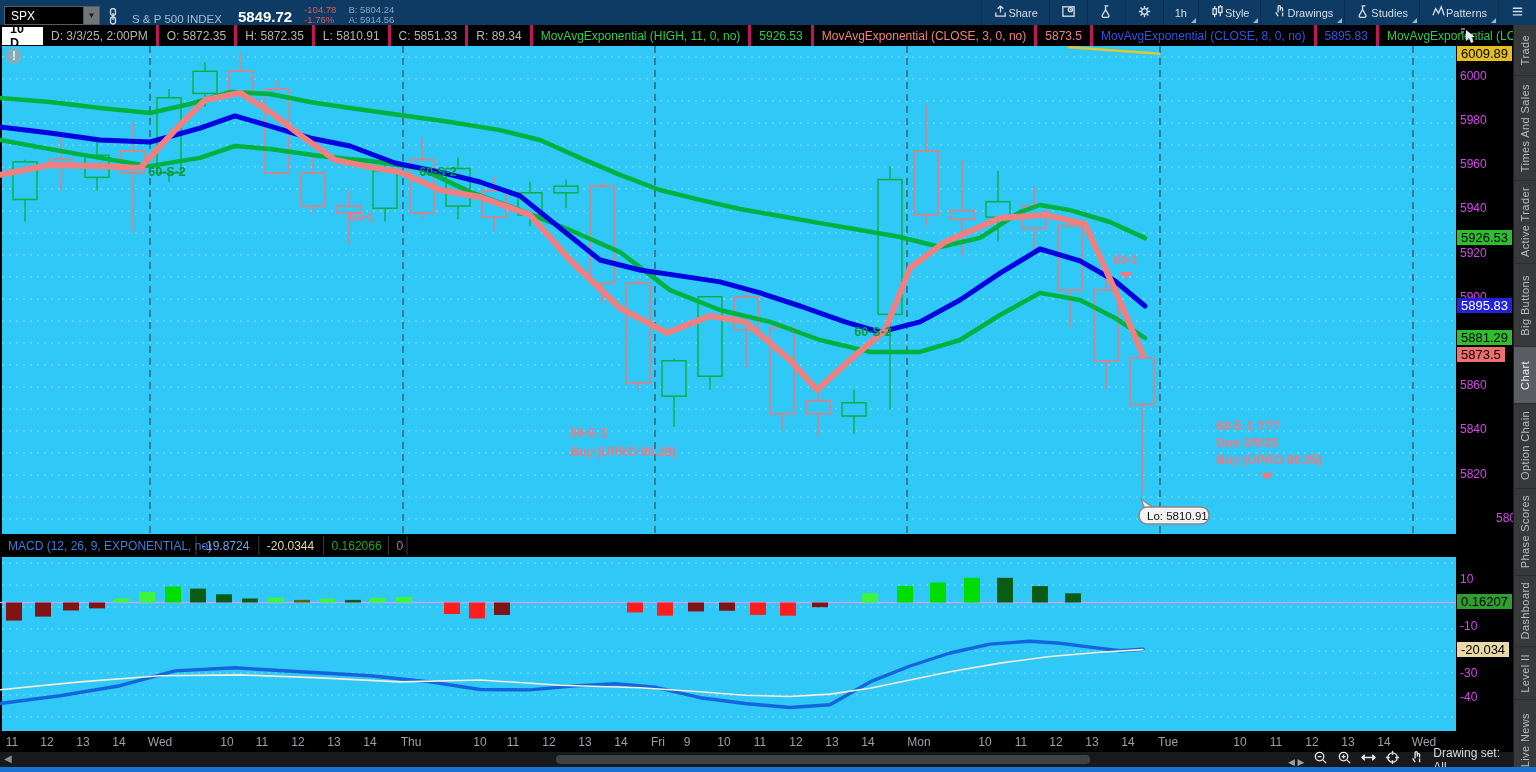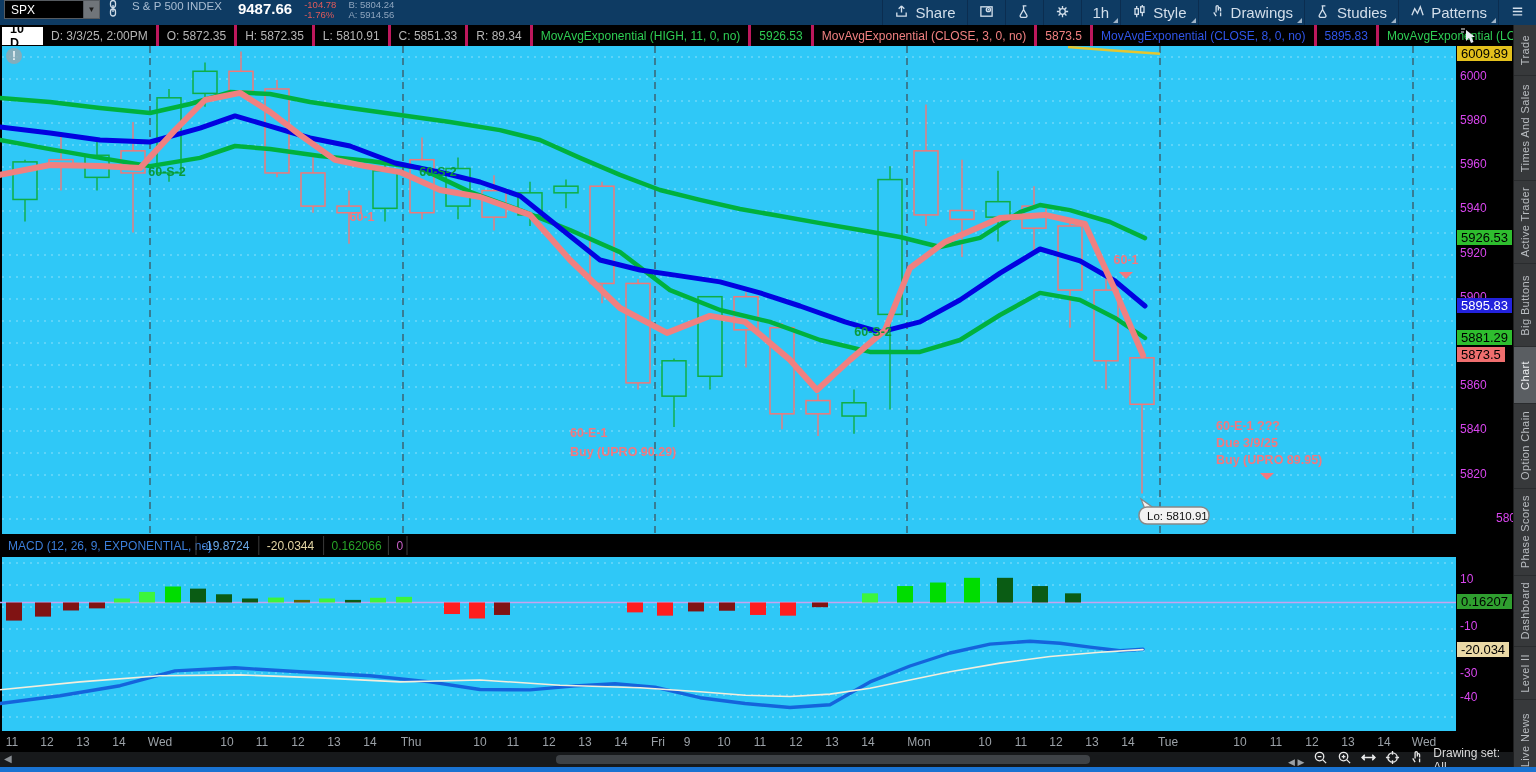--- a/index.html
+++ b/index.html
@@ -1,29 +1,29 @@
 <!DOCTYPE html>
 <html><head>
 <meta charset="utf-8">
 <style>
   html,body{margin:0;padding:0;background:#000;font-family:"Liberation Sans",sans-serif;}
   #app{position:relative;width:1536px;height:772px;overflow:hidden;background:#000;}
 
   
-  .topbar{position:absolute;left:0;top:0;width:1536px;height:25px;background:#0e3b63;display:flex;align-items:flex-start;}
+  .topbar{position:absolute;left:0;top:0;width:1536px;height:25px;background:#0e3b63;display:flex;align-items:flex-end;}
   .symbol-combo{margin-left:4px;width:96px;height:19px;background:#000;border:1px solid #565b60;display:flex;align-items:center;color:#fff;font-size:12px;padding-left:6px;box-sizing:border-box;}
   .combo-btn{margin-left:auto;width:15px;height:100%;background:#70757a;color:#1a1a1a;display:flex;align-items:center;justify-content:center;font-size:8px;border-left:1px solid #565b60;}
   .link-wrap{margin-left:8px;display:flex;align-items:center;}
   .sym-desc{color:#a9bdd2;font-size:11.5px;margin-left:14px;}
   .last{color:#fff;font-weight:bold;font-size:15px;margin-left:16px;}
   .stack{display:flex;flex-direction:column;line-height:10px;font-size:9.5px;margin-left:12px;}
   .stack.red{color:#e05a5a;}
   .stack.gray{color:#8fa6bf;}
   .right-btns{margin-left:auto;display:flex;align-items:stretch;height:100%;}
-  .tbtn{display:flex;align-items:center;gap:6px;color:#d3dfeb;font-size:15px;padding:0 11px;border-left:1px solid #0b2d50;position:relative;cursor:default;}
+  .tbtn{display:flex;align-items:center;color:#d3dfeb;font-size:11px;padding:0 11px;border-left:1px solid #0b2d50;position:relative;cursor:default;}
   .tbtn .caret{position:absolute;right:2px;bottom:2px;width:0;height:0;border-left:5px solid transparent;border-bottom:5px solid #9fb4c8;}
 
   
   .row2{position:absolute;top:25px;left:0;width:1536px;height:21px;background:#000;display:flex;align-items:center;font-size:12px;color:#b5b5b5;overflow:hidden;}
   .chip{background:#fff;color:#000;font-weight:bold;padding:0 8px;height:18px;display:flex;align-items:center;margin-left:2px;font-size:12.5px;}
   .cell{padding:0 8px;border-right:3px solid #be185d;white-space:nowrap;height:100%;display:flex;align-items:center;}
 
   
   #chartSvg{position:absolute;left:0;top:46px;}
 
@@ -59,21 +59,21 @@
       <span class="combo-btn">▼</span>
     </div>
     <span class="link-wrap">
       <svg width="10" height="17" viewBox="0 0 10 17">
           <rect x="2.5" y="0.5" width="5" height="7" rx="2.5" fill="none" stroke="#cfdce8" stroke-width="1.3"></rect>
           <rect x="2.5" y="9" width="5" height="7" rx="2.5" fill="none" stroke="#cfdce8" stroke-width="1.3"></rect>
           <line x1="5" y1="5" x2="5" y2="12" stroke="#cfdce8" stroke-width="1.3"></line>
         </svg>
     </span>
     <span class="sym-desc">S &amp; P 500 INDEX</span>
-    <span class="last">9487.66</span>
+    <span class="last">5849.72</span>
     <div class="stack red">
       <span>-104.78</span>
       <span>-1.76%</span>
     </div>
     <div class="stack gray">
       <span>B: 5804.24</span>
       <span>A: 5914.56</span>
     </div>
     <div class="right-btns" id="topButtons">
         <div class="tbtn">

